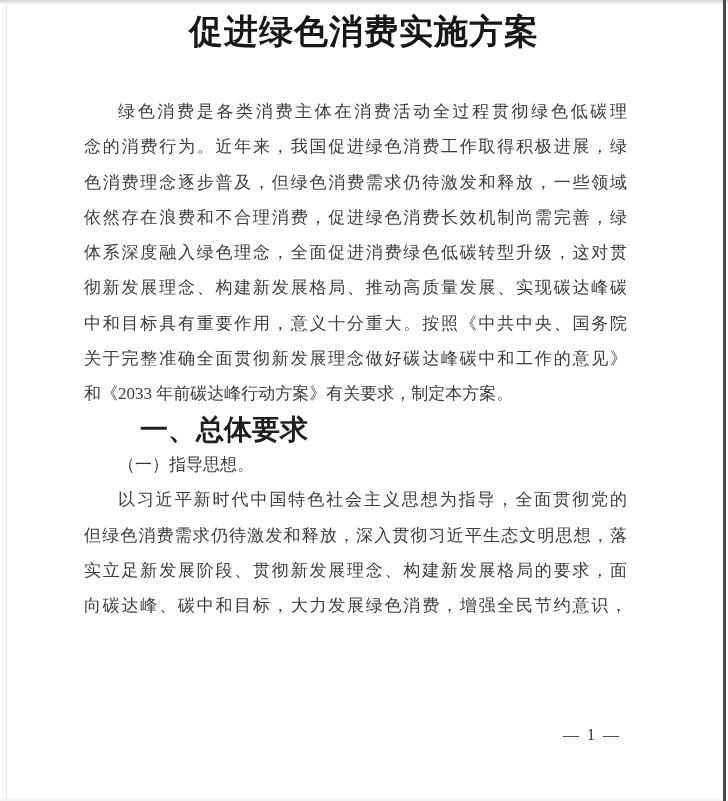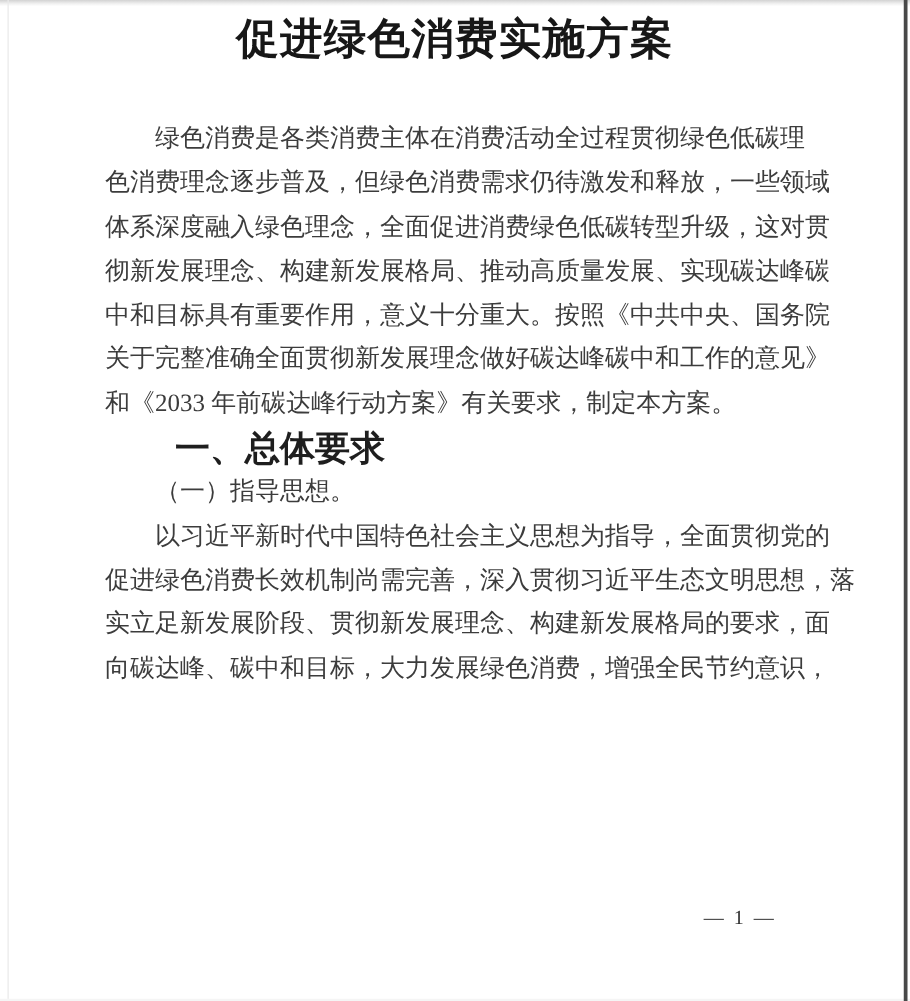--- a/index.html
+++ b/index.html
@@ -22,21 +22,21 @@
   .title{
     margin:0;padding-top:12px;line-height:38px;text-align:center;
     font-family:"Liberation Sans","DejaVu Sans",sans-serif;
     font-weight:bold;font-size:34px;letter-spacing:1px;color:var(--title-color);
   }
   .content{
     position:absolute;left:84px;top:94px;width:543px;
     color:var(--text-color);
   }
   .tline{
-    height:35.3px;line-height:35.3px;font-size:20px;
+    height:35.3px;line-height:35.3px;font-size:17px;
     text-align:justify;text-align-last:justify;text-justify:inter-character;
     white-space:nowrap;overflow:visible;
   }
   .para-first{text-indent:2em;}
   .para-last{text-align-last:left;}
   .heading{
     text-align-last:left;text-indent:2em;font-weight:bold;font-size:28px;
     font-family:"Liberation Sans","DejaVu Sans",sans-serif;color:var(--heading-color);
   }
   .sub{text-align-last:left;text-indent:2em;}
@@ -51,27 +51,29 @@
 
 <div class="top-edge"></div>
 <div class="left-edge"></div>
 <div class="bottom-edge"></div>
 <div class="right-edge"></div>
 
 <h1 class="title">促进绿色消费实施方案</h1>
 
 <div class="content">
     <div class="tline para-first">绿色消费是各类消费主体在消费活动全过程贯彻绿色低碳理</div>
+    <div class="tline para-body">念的消费行为。近年来，我国促进绿色消费工作取得积极进展，绿</div>
     <div class="tline para-body">色消费理念逐步普及，但绿色消费需求仍待激发和释放，一些领域</div>
+    <div class="tline para-body">依然存在浪费和不合理消费，促进绿色消费长效机制尚需完善，绿</div>
     <div class="tline para-body">体系深度融入绿色理念，全面促进消费绿色低碳转型升级，这对贯</div>
     <div class="tline para-body">彻新发展理念、构建新发展格局、推动高质量发展、实现碳达峰碳</div>
     <div class="tline para-body">中和目标具有重要作用，意义十分重大。按照《中共中央、国务院</div>
     <div class="tline para-body">关于完整准确全面贯彻新发展理念做好碳达峰碳中和工作的意见》</div>
     <div class="tline para-last">和《2033 年前碳达峰行动方案》有关要求，制定本方案。</div>
     <div class="tline heading">一、总体要求</div>
     <div class="tline sub">（一）指导思想。</div>
     <div class="tline para-first">以习近平新时代中国特色社会主义思想为指导，全面贯彻党的</div>
-    <div class="tline para-body">促进绿色消费长效机制尚需完善，深入贯彻习近平生态文明思想，落</div>
+    <div class="tline para-body">但绿色消费需求仍待激发和释放，深入贯彻习近平生态文明思想，落</div>
     <div class="tline para-body">实立足新发展阶段、贯彻新发展理念、构建新发展格局的要求，面</div>
     <div class="tline para-body">向碳达峰、碳中和目标，大力发展绿色消费，增强全民节约意识，</div>
   </div>
 
 <div class="page-number">— 1 —</div>
 
 </body></html>

